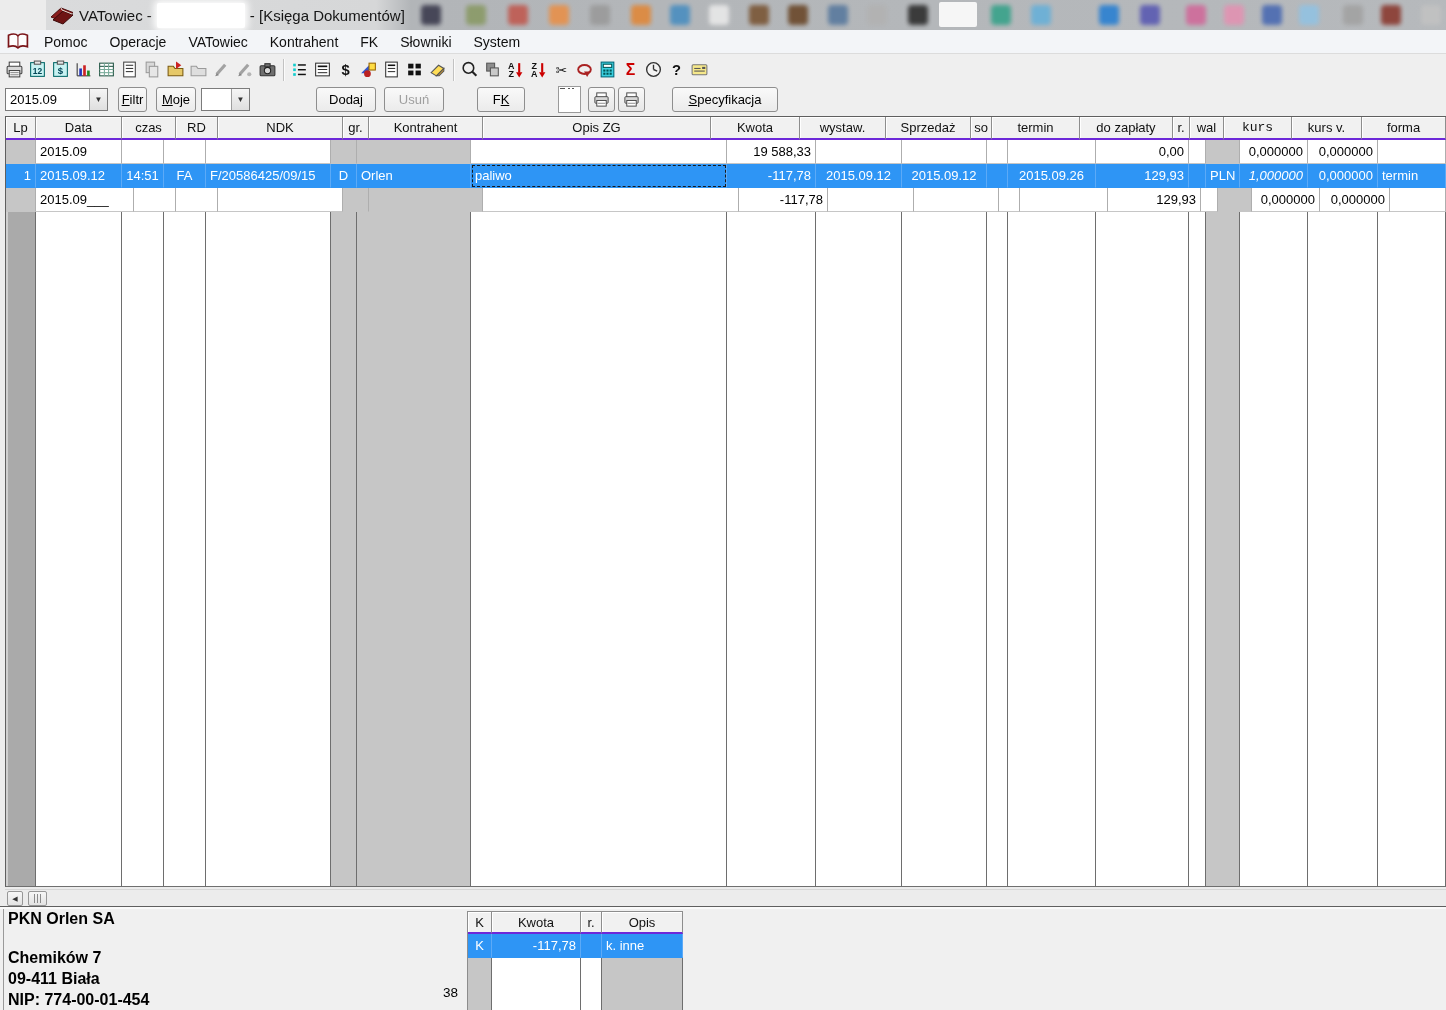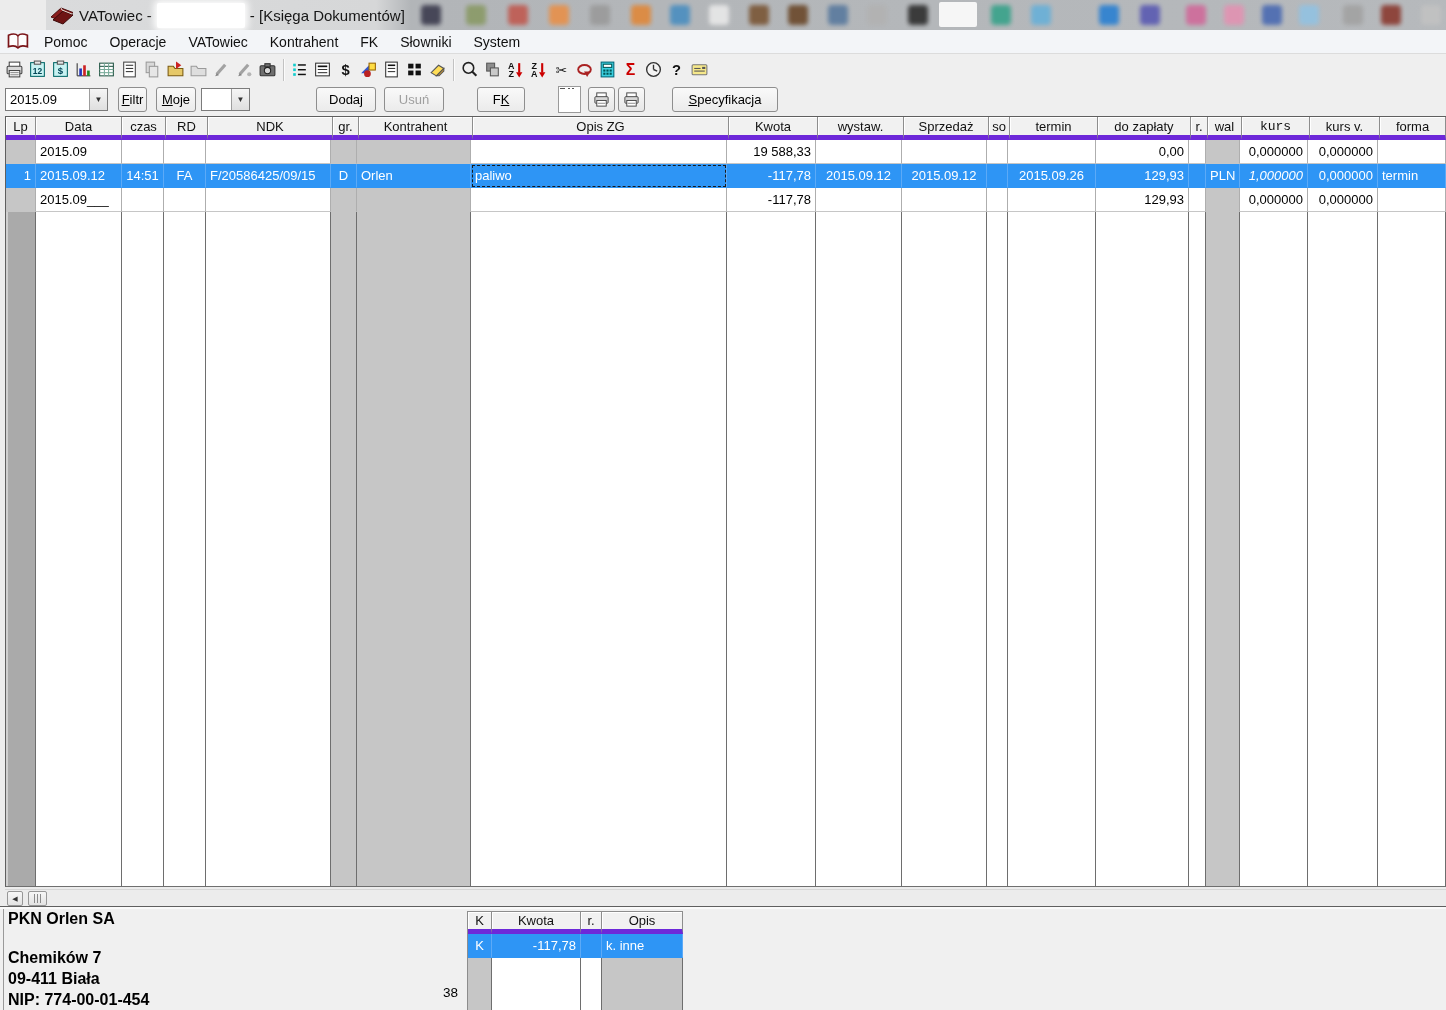--- a/index.html
+++ b/index.html
@@ -48,21 +48,21 @@
     background-image:linear-gradient(#555,#555),linear-gradient(#555,#555),linear-gradient(#555,#555);
     background-repeat:no-repeat;background-size:5px 1px,2px 1px,2px 1px;
     background-position:1px 1px,9px 1px,13px 1px;}
 
   
   .grid{position:absolute;left:5px;top:116px;right:0;bottom:123px;background:#fff;
     border-left:1px solid #5f5f5f;border-top:1px solid #5f5f5f;border-bottom:1px solid #6f6f6f;
     display:flex;flex-direction:column;overflow:hidden;}
   .hrow{display:flex;height:23px;flex:0 0 auto;}
   .hcell{box-sizing:border-box;flex:0 0 auto;background:#f1f1f1;
-    border-right:1px solid #8d8d8d;border-bottom:5px solid #6d28d9;
+    border-right:1px solid #8d8d8d;border-bottom:2px solid #6d28d9;
     box-shadow:inset 1px 1px 0 #ffffff;display:flex;align-items:center;justify-content:center;
     font-size:13px;color:#111;white-space:nowrap;overflow:hidden;}
   .trow{display:flex;height:24px;flex:0 0 auto;}
   .trow.filler{flex:1 1 auto;height:auto;}
   .tcell{box-sizing:border-box;flex:0 0 auto;border-right:1px solid #aeaeae;border-bottom:1px solid #c6c6c6;
     font-size:13px;display:flex;align-items:center;padding:0 4px;white-space:nowrap;overflow:hidden;
     background:#fff;color:#000;}
   .tcell.gray{background:#c6c6c6;}
   .filler .tcell{border-bottom:none;border-right:1px solid #6e6e6e;}
   .filler .tcell.gray0{background:#aaaaaa;box-shadow:inset 2px 0 0 #cfcfcf;}
@@ -404,26 +404,26 @@
         <line x1="5" y1="13" x2="13" y2="13" stroke="#888"></line>
       </svg>
   </button>
   <button class="btn" style="left:672px;top:2px;width:106px"><u>S</u>pecyfikacja</button>
 </div>
 
 <div class="grid" id="grid">
     <div class="hrow">
       <div class="hcell" style="width: 30px;">Lp</div>
       <div class="hcell" style="width: 86px;">Data</div>
-      <div class="hcell" style="width: 44px;">czas</div>
+      <div class="hcell" style="width: 54px;">czas</div>
       <div class="hcell" style="width: 42px;">RD</div>
       <div class="hcell" style="width: 125px;">NDK</div>
       <div class="hcell" style="width: 26px;">gr.</div>
       <div class="hcell" style="width: 114px;">Kontrahent</div>
-      <div class="hcell" style="width: 256px;">Opis ZG</div>
+      <div class="hcell" style="width: 228px;">Opis ZG</div>
       <div class="hcell" style="width: 89px;">Kwota</div>
       <div class="hcell" style="width: 86px;">wystaw.</div>
       <div class="hcell" style="width: 85px;">Sprzedaż</div>
       <div class="hcell" style="width: 21px;">so</div>
       <div class="hcell" style="width: 88px;">termin</div>
       <div class="hcell" style="width: 93px;">do zapłaty</div>
       <div class="hcell" style="width: 17px;">r.</div>
       <div class="hcell" style="width: 34px; text-align: right;">wal</div>
       <div class="hcell" style="width: 68px; font-family: Liberation Mono, monospace;">kurs</div>
       <div class="hcell" style="width: 70px;">kurs v.</div>
@@ -466,21 +466,21 @@
       <div class="tcell ac" style="width: 88px;">2015.09.26</div>
       <div class="tcell ar" style="width: 93px;">129,93</div>
       <div class="tcell ac" style="width: 17px;"></div>
       <div class="tcell al" style="width: 34px;">PLN</div>
       <div class="tcell ar" style="width: 68px; font-style: italic;">1,000000</div>
       <div class="tcell ar" style="width: 70px;">0,000000</div>
       <div class="tcell al flexcol">termin</div>
     </div>
     <div class="trow">
       <div class="tcell ar gray" style="width: 30px;"></div>
-      <div class="tcell al" style="width: 86px;">2015.09___</div>
+      <div class="tcell al" style="width: 98px;">2015.09___</div>
       <div class="tcell ac" style="width: 42px;"></div>
       <div class="tcell ac" style="width: 42px;"></div>
       <div class="tcell al" style="width: 125px;"></div>
       <div class="tcell ac gray" style="width: 26px;"></div>
       <div class="tcell al gray" style="width: 114px;"></div>
       <div class="tcell al" style="width: 256px;"></div>
       <div class="tcell ar" style="width: 89px;">-117,78</div>
       <div class="tcell ac" style="width: 86px;"></div>
       <div class="tcell ac" style="width: 85px;"></div>
       <div class="tcell ac" style="width: 21px;"></div>

